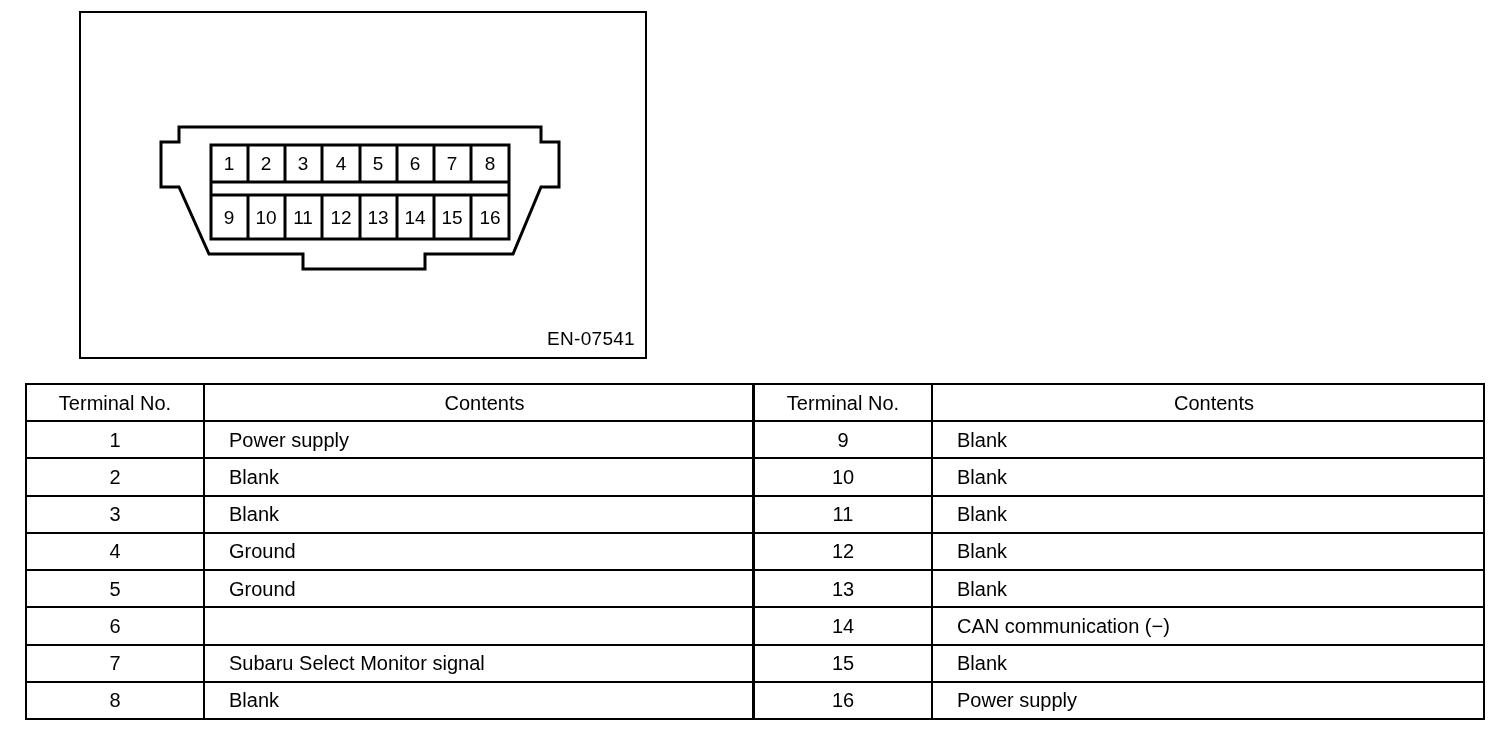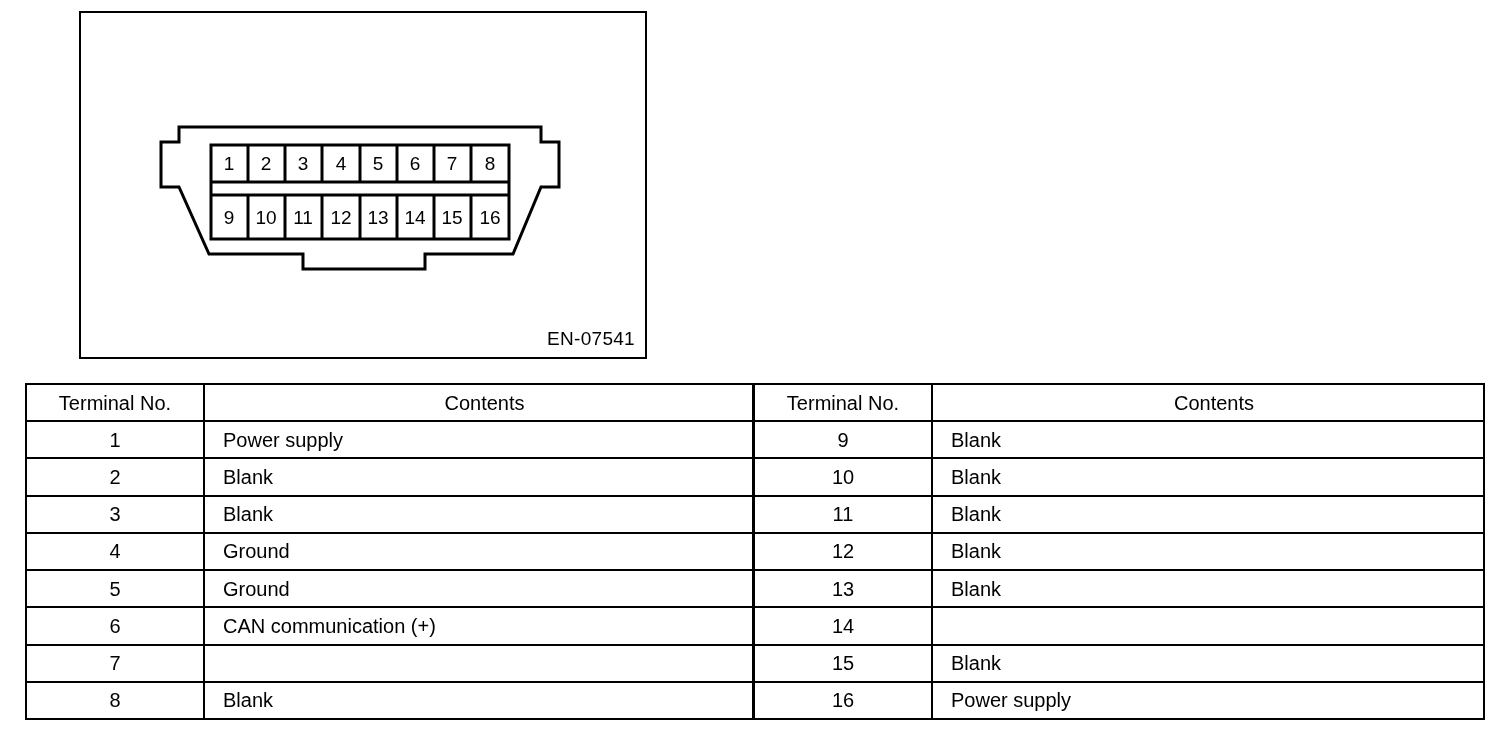--- a/index.html
+++ b/index.html
@@ -97,21 +97,21 @@
     justify-content: center;
     font-size: 20px;
     line-height: 1;
   }
 
   .cell-contents {
     flex: 1 1 auto;
     display: flex;
     align-items: center;
     justify-content: flex-start;
-    padding-left: 18px;
+    padding-left: 24px;
     font-size: 20px;
     line-height: 1;
     white-space: nowrap;
     overflow: hidden;
   }
 
   .trow.header .cell-contents {
     justify-content: center;
     padding-left: 12px;
   }
@@ -211,24 +211,24 @@
       <div class="trow">
         <div class="cell-num">4</div>
         <div class="cell-contents">Ground</div>
       </div>
       <div class="trow">
         <div class="cell-num">5</div>
         <div class="cell-contents">Ground</div>
       </div>
       <div class="trow">
         <div class="cell-num">6</div>
-        <div class="cell-contents">CAN communication (+)</div>
       </div>
       <div class="trow">
         <div class="cell-num">7</div>
+        <div class="cell-contents">Subaru Select Monitor signal</div>
       </div>
       <div class="trow">
         <div class="cell-num">8</div>
         <div class="cell-contents">Blank</div>
       </div>
     </div>
 
     <div class="table-half right">
       <div class="trow header">
         <div class="cell-num">Terminal No.</div>
@@ -250,20 +250,21 @@
       <div class="trow">
         <div class="cell-num">12</div>
         <div class="cell-contents">Blank</div>
       </div>
       <div class="trow">
         <div class="cell-num">13</div>
         <div class="cell-contents">Blank</div>
       </div>
       <div class="trow">
         <div class="cell-num">14</div>
+        <div class="cell-contents">CAN communication (−)</div>
       </div>
       <div class="trow">
         <div class="cell-num">15</div>
         <div class="cell-contents">Blank</div>
       </div>
       <div class="trow">
         <div class="cell-num">16</div>
         <div class="cell-contents">Power supply</div>
       </div>
     </div>

